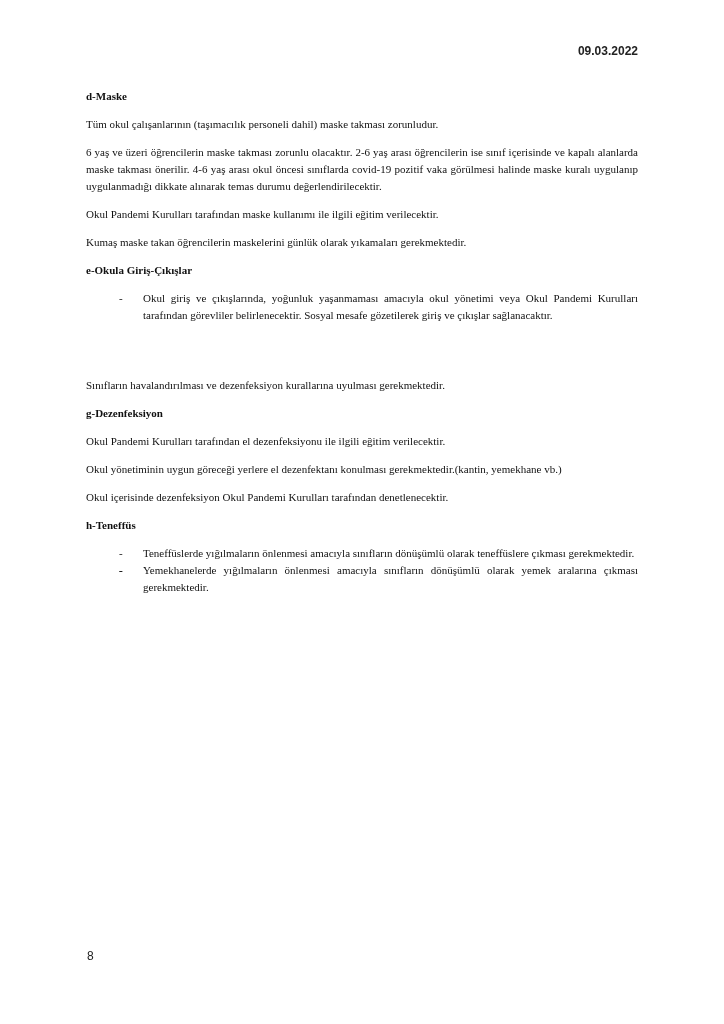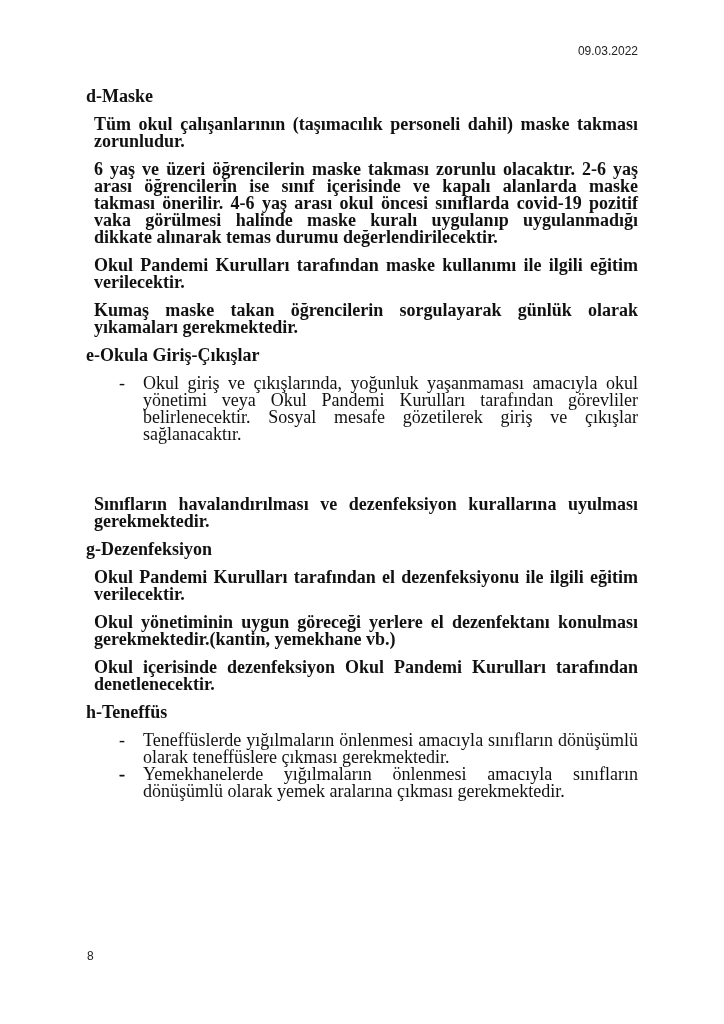--- a/index.html
+++ b/index.html
@@ -22,38 +22,38 @@
       height: 1024px;
       background: #ffffff;
     }
     .header-date {
       position: absolute;
       right: 86px;
       top: 44px;
       font-family: "Liberation Sans", sans-serif;
       font-size: 12px;
       color: #222;
+      font-weight: bold;
     }
     .content {
       position: absolute;
       left: 86px;
       top: 88px;
       width: 552px;
-      font-size: 18px;
+      font-size: 11px;
       line-height: 17px;
     }
     .heading {
       font-weight: bold;
       margin: 0 0 11px 0;
       height: 17px;
     }
     .para {
       text-align: justify;
-      margin: 0 0 11px 8px;
-      font-weight: bold;
+      margin: 0 0 11px 0;
     }
     .bullet-list {
       list-style: none;
       margin: 0;
       padding: 0;
     }
     .bullet-item {
       position: relative;
       padding-left: 57px;
       text-align: justify;
@@ -81,21 +81,21 @@
 
   <div class="header-date">09.03.2022</div>
 
   <div class="content">
 
     <section>
       <div class="heading">d-Maske</div>
       <p class="para">Tüm okul çalışanlarının (taşımacılık personeli dahil) maske takması zorunludur.</p>
       <p class="para">6 yaş ve üzeri öğrencilerin maske takması zorunlu olacaktır. 2-6 yaş arası öğrencilerin ise sınıf içerisinde ve kapalı alanlarda maske takması önerilir. 4-6 yaş arası okul öncesi sınıflarda covid-19 pozitif vaka görülmesi halinde maske kuralı uygulanıp uygulanmadığı dikkate alınarak temas durumu değerlendirilecektir.</p>
       <p class="para">Okul Pandemi Kurulları tarafından maske kullanımı ile ilgili eğitim verilecektir.</p>
-      <p class="para">Kumaş maske takan öğrencilerin sorgulayarak günlük olarak yıkamaları gerekmektedir.</p>
+      <p class="para">Kumaş maske takan öğrencilerin maskelerini günlük olarak yıkamaları gerekmektedir.</p>
     </section>
 
     <section>
       <div class="heading">e-Okula Giriş-Çıkışlar</div>
       <ul class="bullet-list">
         <li class="bullet-item">
           <span class="bullet-dash">-</span>
           <span>Okul giriş ve çıkışlarında, yoğunluk yaşanmaması amacıyla okul yönetimi veya Okul Pandemi Kurulları tarafından görevliler belirlenecektir. Sosyal mesafe gözetilerek giriş ve çıkışlar sağlanacaktır.</span>
         </li>
       </ul>

